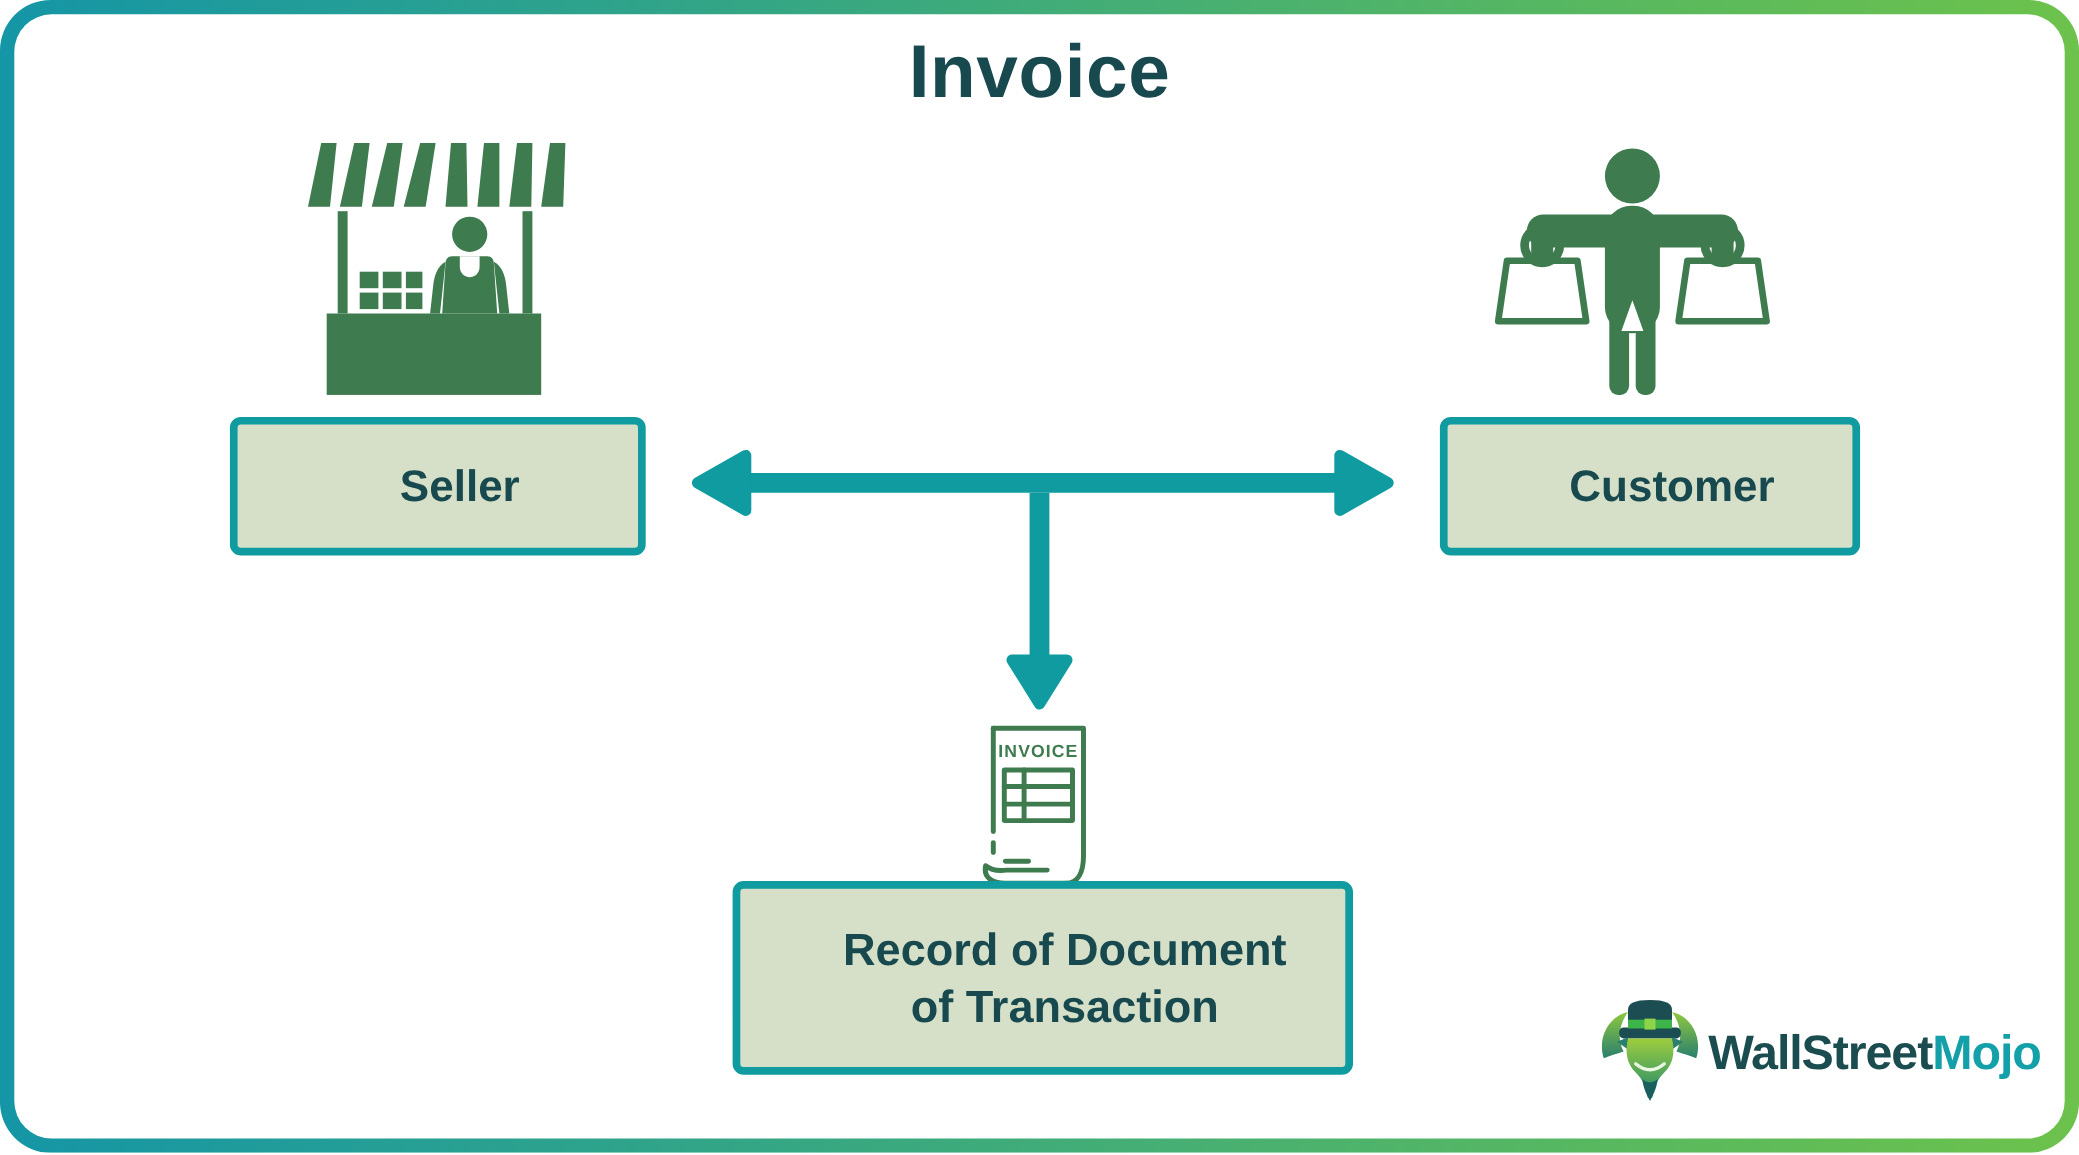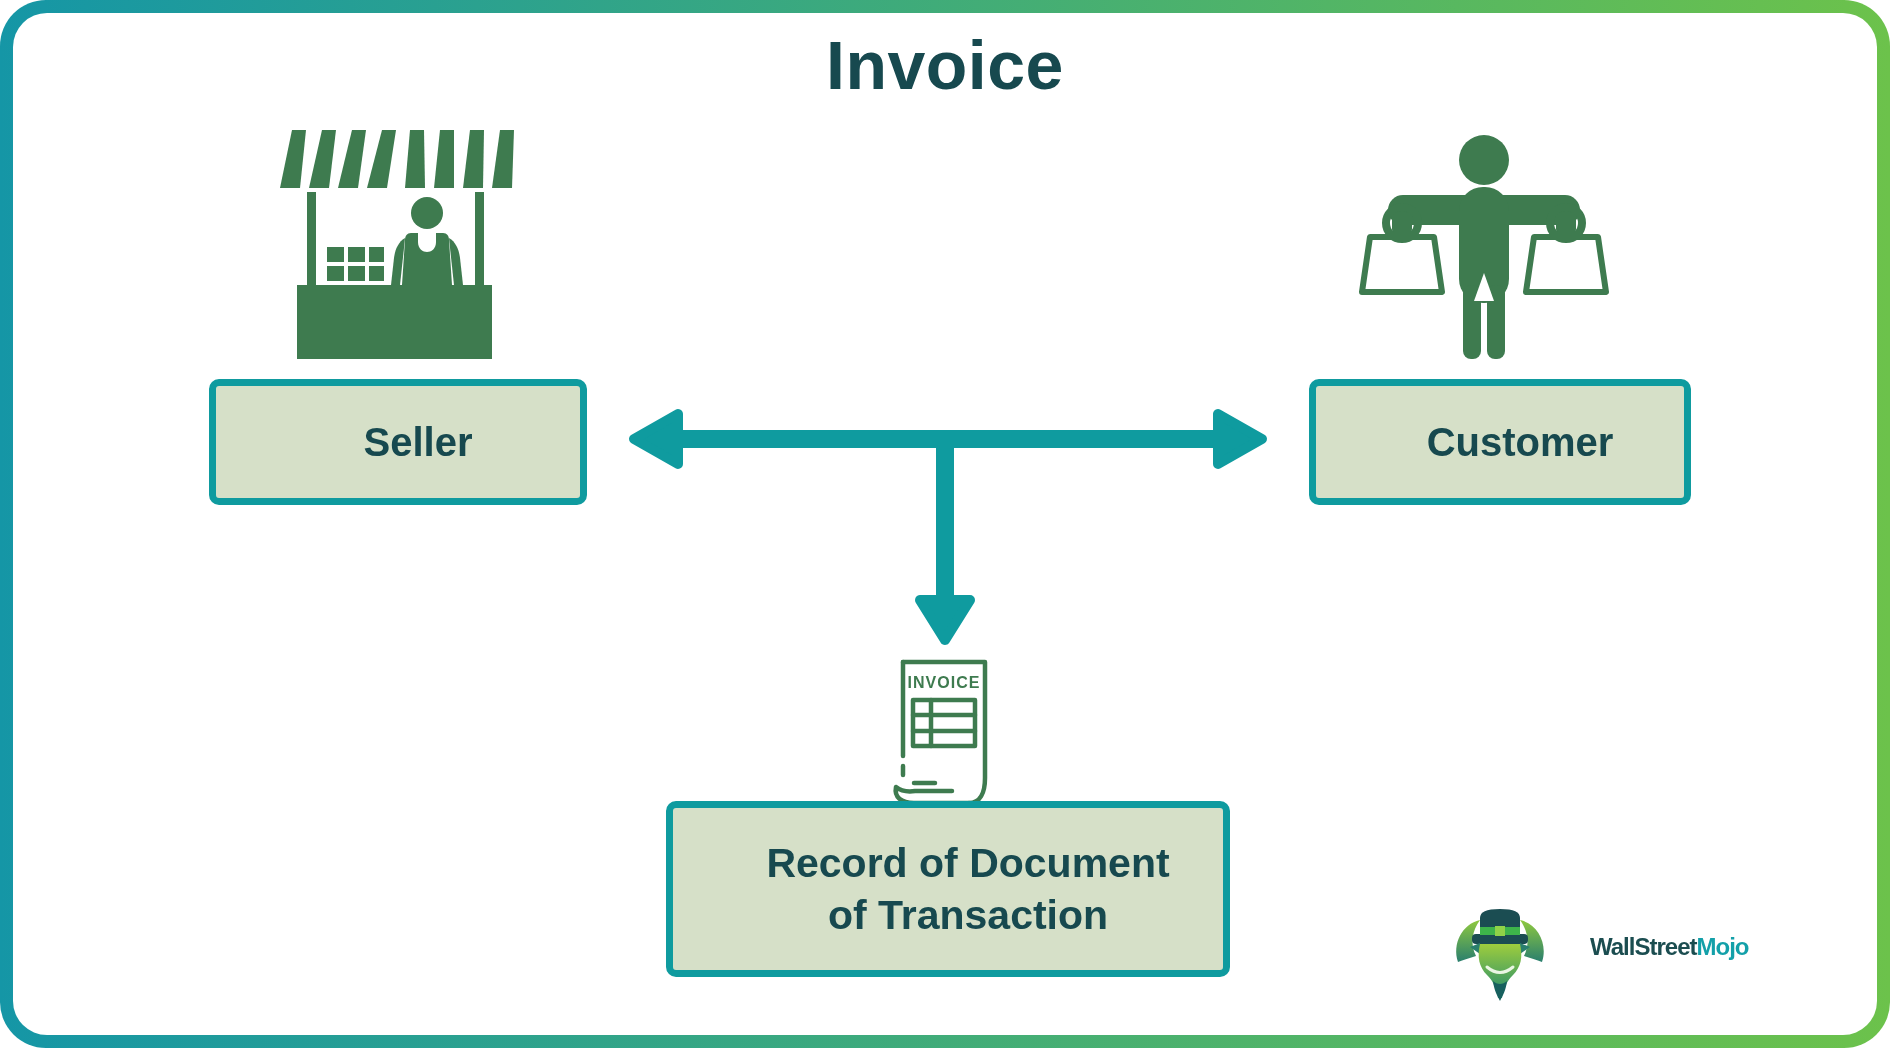--- a/index.html
+++ b/index.html
@@ -42,22 +42,22 @@
   .g  { fill:var(--icon-green,#3e7b4f); }
   .gs { stroke:var(--icon-green,#3e7b4f); fill:none; stroke-width:4.5;
         stroke-linecap:round; stroke-linejoin:round; }
   .t  { fill:var(--accent-teal,#0f9b9f); }
   .ts { stroke:var(--accent-teal,#0f9b9f); }
   .w  { fill:#ffffff; }
   .inv-text { font:700 16px "Liberation Sans", sans-serif; letter-spacing:1px;
               fill:var(--icon-green,#3e7b4f); }
 
   .logo-text {
-    position:absolute; left:1553px; top:933px; font-size:24px; font-weight:700;
-    letter-spacing:-1px; white-space:nowrap;margin-left:37px;
+    position:absolute; left:1553px; top:933px; font-size:44px; font-weight:700;
+    letter-spacing:-1px; white-space:nowrap;
   }
   .logo-text .p1 { color:var(--logo-dark,#1b4d50); }
   .logo-text .p2 { color:var(--logo-teal,#13a0a9); }
 </style>
 </head>
 <body>
 
 <div class="frame">
   <div class="inner"></div>
 

